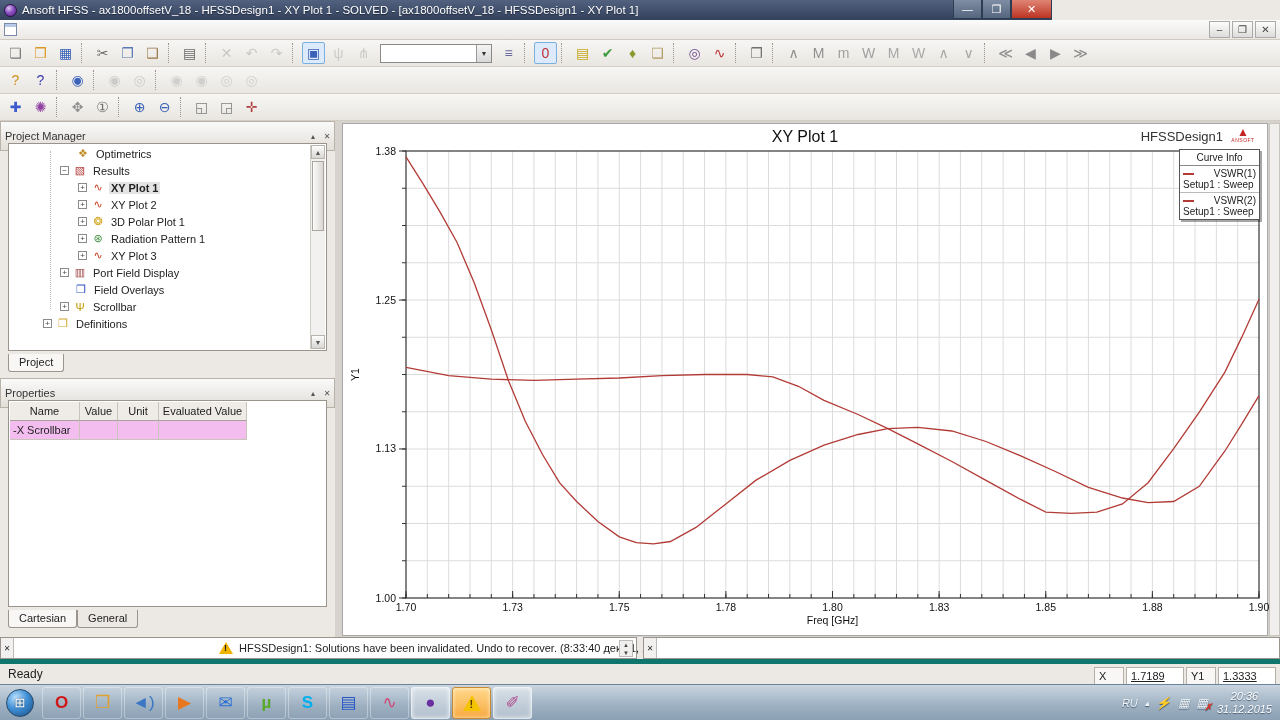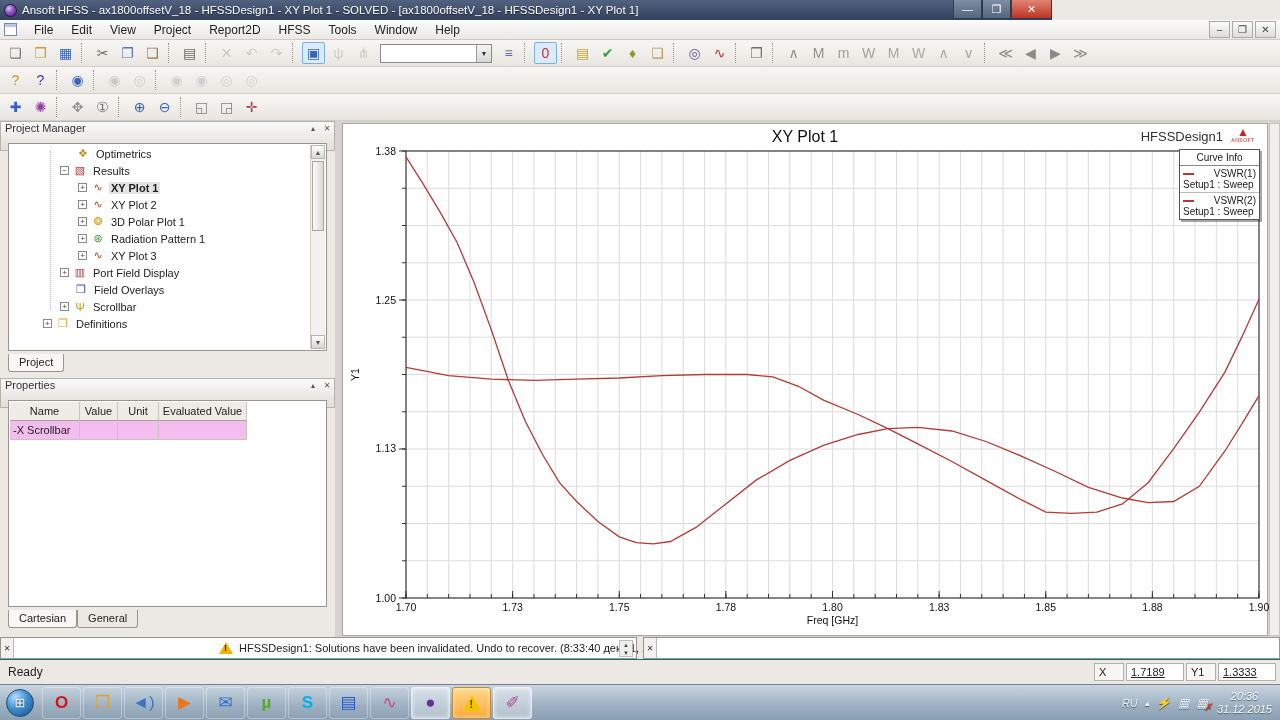--- a/index.html
+++ b/index.html
@@ -41,21 +41,21 @@
   .tb-combo { width:112px; height:19px; background:#fff; border:1px solid #8a8a8a; margin:0 4px;
     position:relative; display:inline-block; }
   .tb-combo-arrow { position:absolute; right:0; top:0; width:15px; height:17px; background:linear-gradient(#f4f4f4,#d8d8d8);
     border-left:1px solid #999; font-size:7px; color:#333; display:flex; align-items:center; justify-content:center; }
 
   
   .panel { position:absolute; left:0; width:335px; background:#ece9e5; }
   #pm-panel { top:121px; height:254px; }
   #prop-panel { top:378px; height:253px; }
   .panel-hdr { height:30px; background:linear-gradient(#fafafa,#e2ded8); border:1px solid #b8b2a8;
-    display:flex; align-items:flex-start; font-size:11px; padding-left:4px; color:#333; }
+    display:flex; align-items:center; font-size:11px; padding-left:4px; color:#333; }
   .panel-hdr .ph-sp { flex:1; }
   .ph-btn { width:14px; height:12px; font-size:8px; color:#555; display:flex; align-items:center; justify-content:center; }
   .panel-body { position:absolute; left:8px; right:8px; top:22px; bottom:24px; background:#fff; border:1px solid #9a948c; }
 
   
   #tree { position:absolute; inset:1px 17px 1px 1px; overflow:hidden; font-size:11px; }
   .tree-guide { position:absolute; left:40px; top:6px; bottom:40px; border-left:1px dotted #bbb; }
   .tree-row { height:17px; display:flex; align-items:center; position:relative; white-space:nowrap; }
   .expander { width:9px; height:9px; border:1px solid #8a8a8a; background:#fff; font-size:8px; line-height:7px;
     text-align:center; margin-right:4px; color:#444; flex:none; }
@@ -108,21 +108,21 @@
   #msg-right { width:637px; margin-left:6px; }
   .warn-tri { width:0; height:0; border-left:7px solid transparent; border-right:7px solid transparent;
     border-bottom:12px solid #f0b400; position:relative; margin:0 6px 0 205px; flex:none; }
   .warn-tri span { position:absolute; left:-2px; top:1px; font-size:9px; font-weight:bold; color:#222; }
   #msg-text { font-size:11px; color:#222; white-space:nowrap; }
   .msg-spin { position:absolute; right:3px; top:2px; width:14px; height:17px; border:1px solid #bbb;
     background:#f0efed; font-size:6px; text-align:center; line-height:8px; color:#444; }
 
   
   #statusbar { position:absolute; left:0; top:659px; width:1280px; height:25px; background:#ece9e5;
-    border-top:1px solid #0f766e; display:flex; align-items:center; }
+    border-top:5px solid #0f766e; display:flex; align-items:center; }
   #status-ready { margin-left:8px; font-size:12px; }
   .stat-cells { position:absolute; right:4px; top:3px; display:flex; gap:2px; }
   .stat-cell { height:18px; border:1px solid #b4afa7; background:#f8f7f5; font-size:11px;
     display:flex; align-items:center; padding:0 4px; }
   .stat-cell.val { background:#fff; width:58px;text-decoration:underline; }
   .stat-cell.lbl { width:30px; }
 
   
   #taskbar { position:absolute; left:0; top:684px; width:1280px; height:36px;
     background:linear-gradient(#c9d5e0,#9db0c1 60%, #8ba0b4); border-top:1px solid #6e8396; display:flex; align-items:center; }
@@ -154,21 +154,20 @@
     <span class="t-txt">Ansoft HFSS - ax1800offsetV_18 - HFSSDesign1 - XY Plot 1 - SOLVED - [ax1800offsetV_18 - HFSSDesign1 - XY Plot 1]</span>
     <span class="win-btns">
       <span class="win-btn">—</span>
       <span class="win-btn">❐</span>
       <span class="win-btn close">✕</span>
     </span>
   </div>
 
   <div id="menubar">
     <span class="mdi-doc-icon"></span>
-    <span id="menu-items"><span class="menu-item">File</span><span class="menu-item">Edit</span><span class="menu-item">View</span><span class="menu-item">Project</span><span class="menu-item">Report2D</span><span class="menu-item">HFSS</span><span class="menu-item">Tools</span><span class="menu-item">Window</span><span class="menu-item">Help</span></span>
     <span class="mdi-ctrls">
       <span class="mdi-btn">–</span>
       <span class="mdi-btn">❐</span>
       <span class="mdi-btn">✕</span>
     </span>
   </div>
 
   <div id="tb1" class="toolbar">
       <span class="tb-btn">
         <span class="tb-glyph" style="color: rgb(122, 122, 122);">❏</span>

